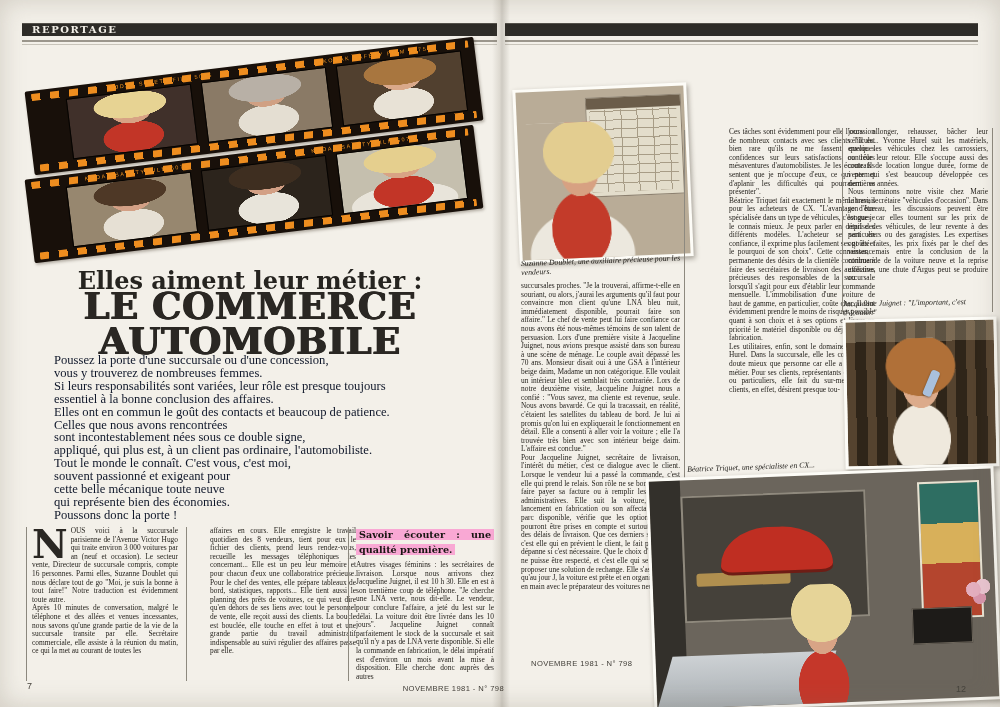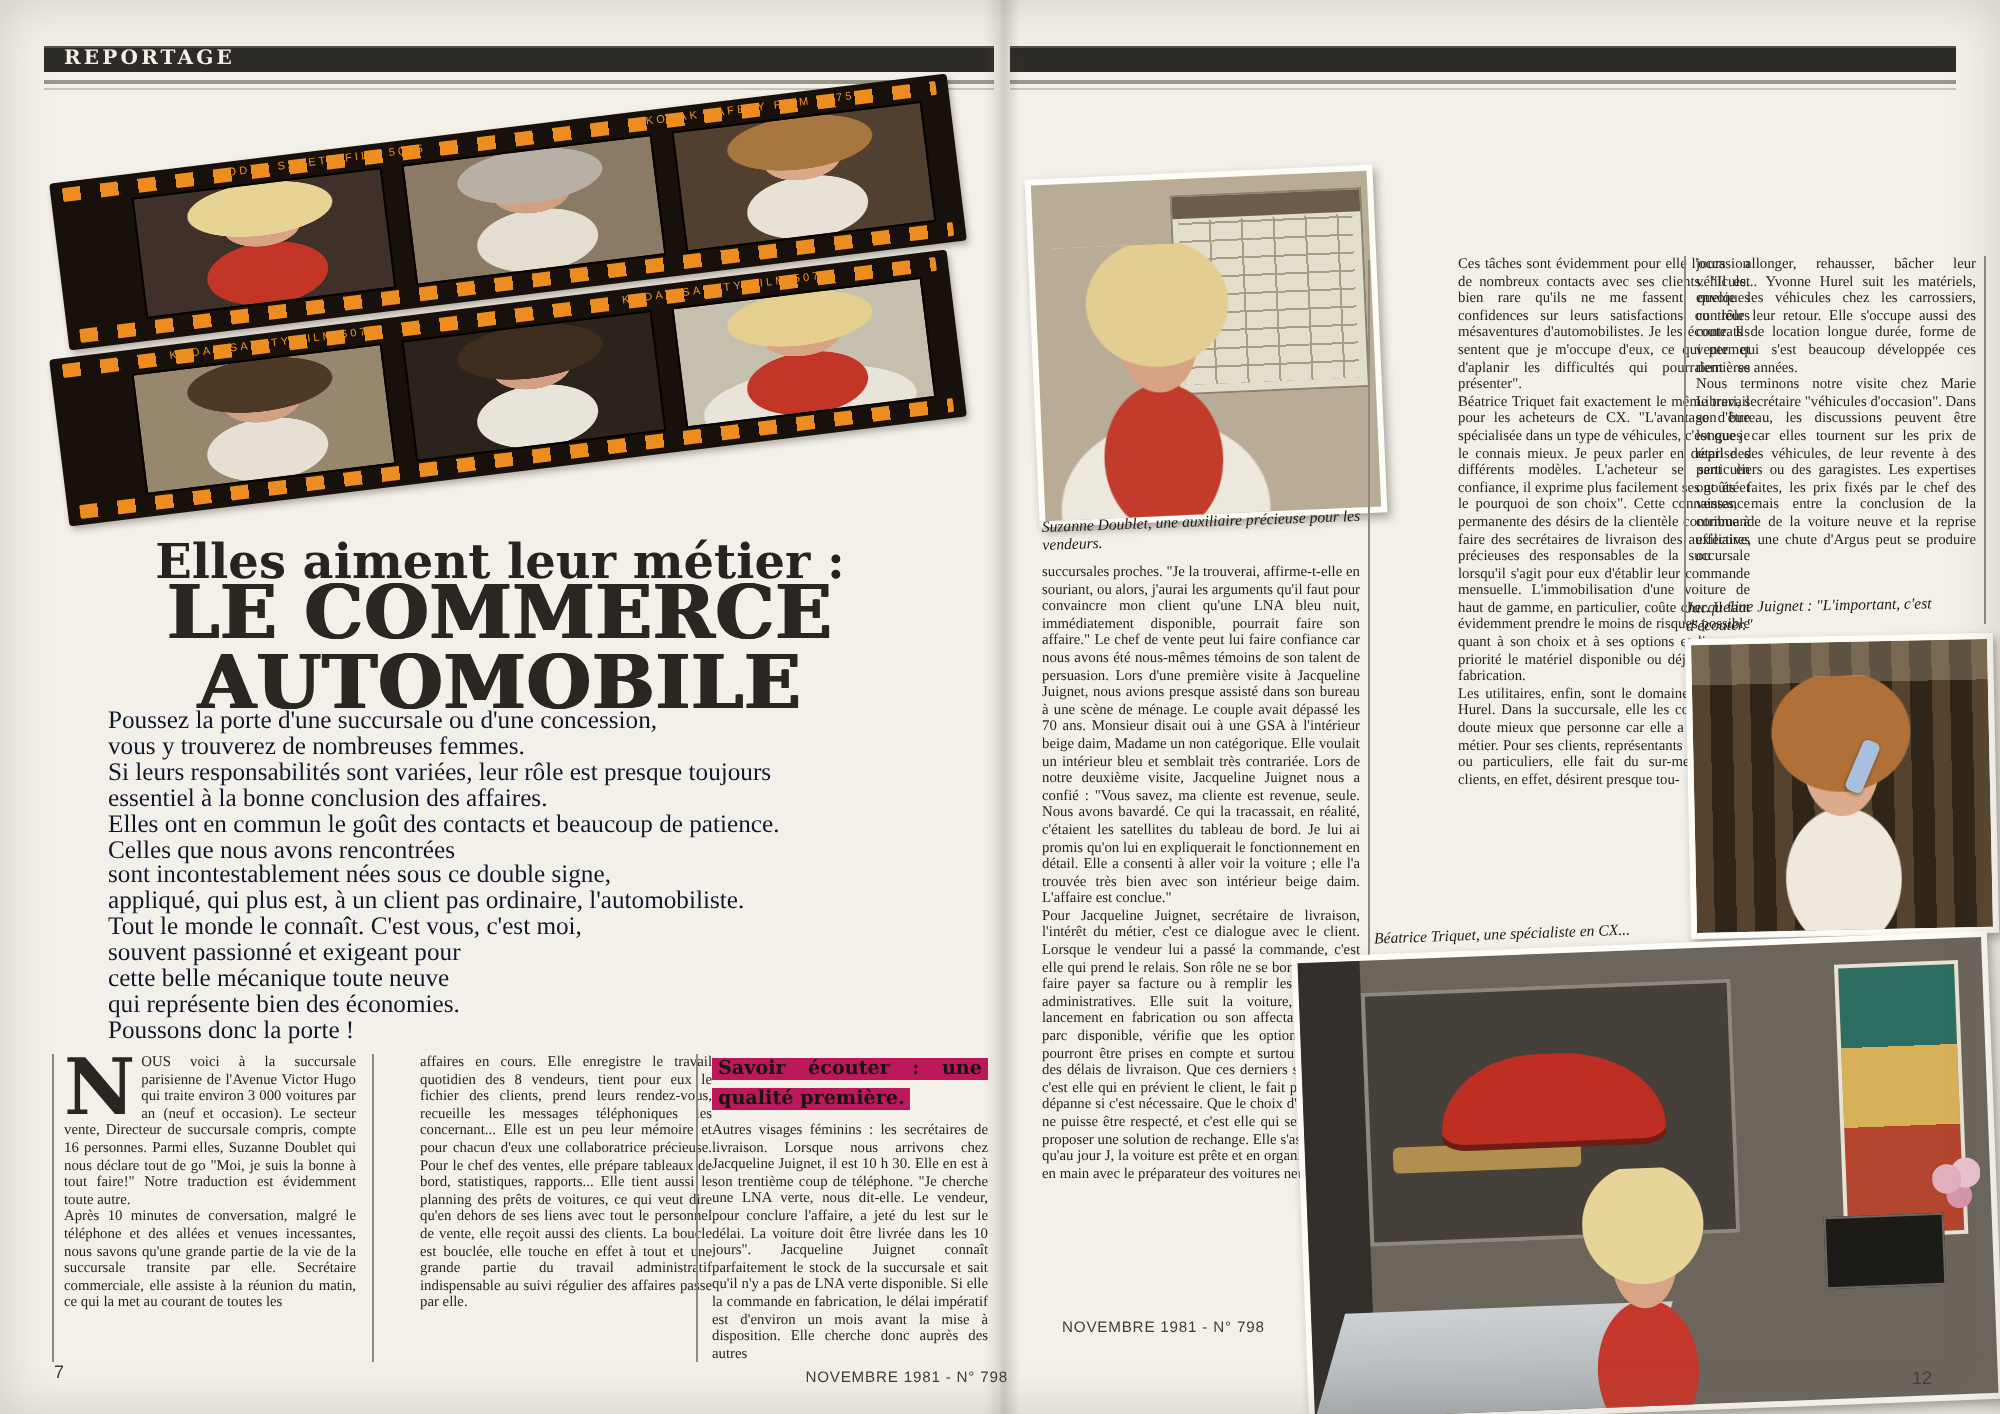--- a/index.html
+++ b/index.html
@@ -71,21 +71,21 @@
   .col{
     font-size:7.4px;line-height:8.6px;text-align:justify;color:#262younger320;
     color:#26231e;overflow:hidden;
   }
   .col .coltext{white-space:pre-line;}
   .dropcap{
     float:left;font-family:"DejaVu Serif",serif;font-weight:bold;
     font-size:39px;line-height:31px;padding:2px 3px 0 0;color:#2a2723;
   }
   .hl{
-    background:#be185d;font-family:"DejaVu Serif",serif;font-weight:bold;
+    background:#f9a8d4;font-family:"DejaVu Serif",serif;font-weight:bold;
     font-size:9.6px;line-height:15px;padding:0 3px;
     -webkit-box-decoration-break:clone;box-decoration-break:clone;color:#171511;
   }
   .hl-wrap{margin-bottom:4px;}
   .vrule{position:absolute;width:1px;background:#8d897f;}
 
   
   .photo{background:#fdfcf7;padding:3px;box-shadow:1.5px 2.5px 5px rgba(50,42,30,.4);}
   .photo-inner{position:relative;width:100%;height:100%;overflow:hidden;}
   .caption{font-style:italic;font-size:7.8px;line-height:9.4px;color:#1d1b17;}

